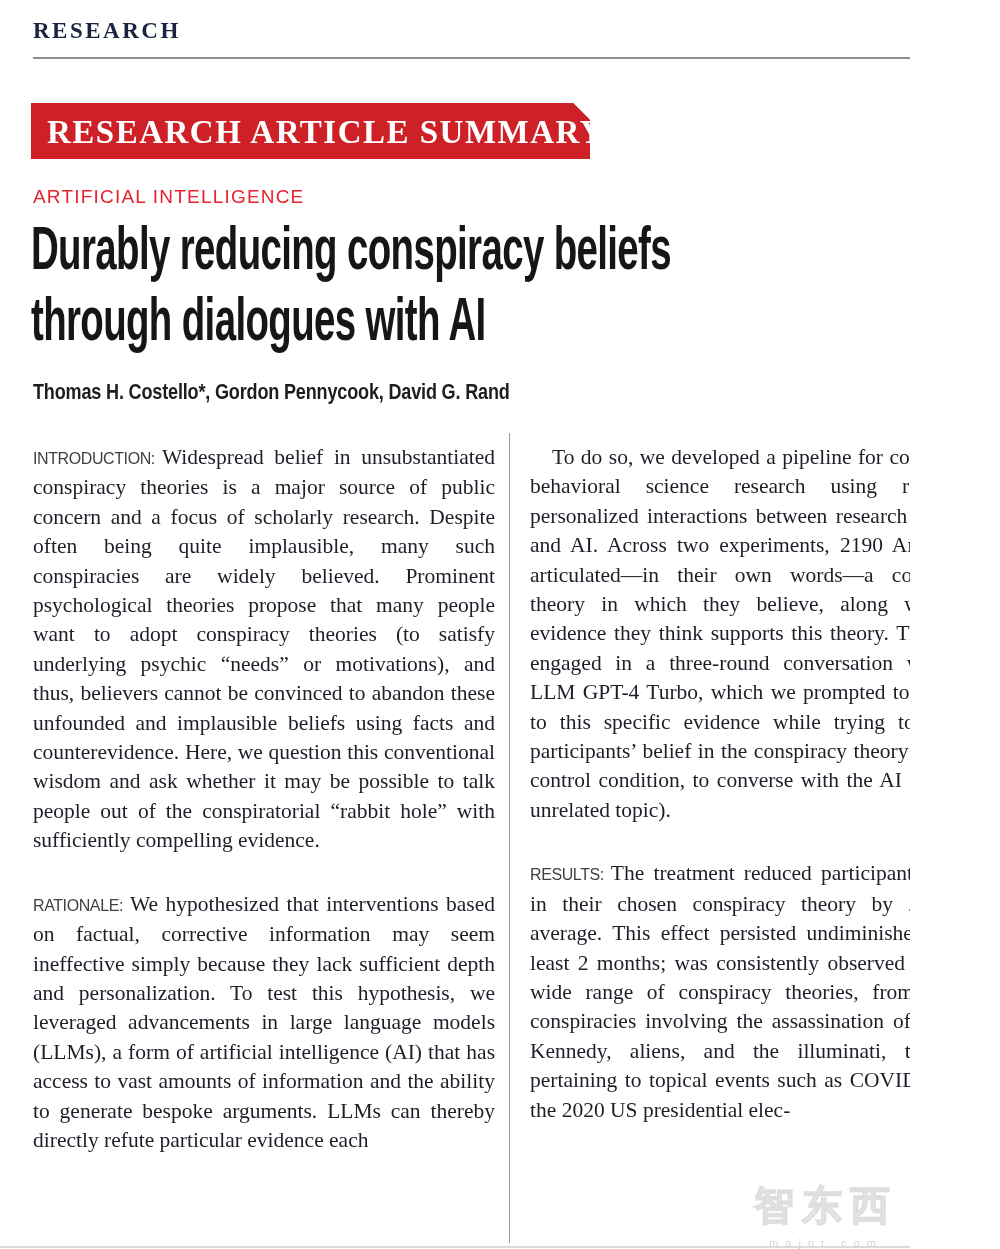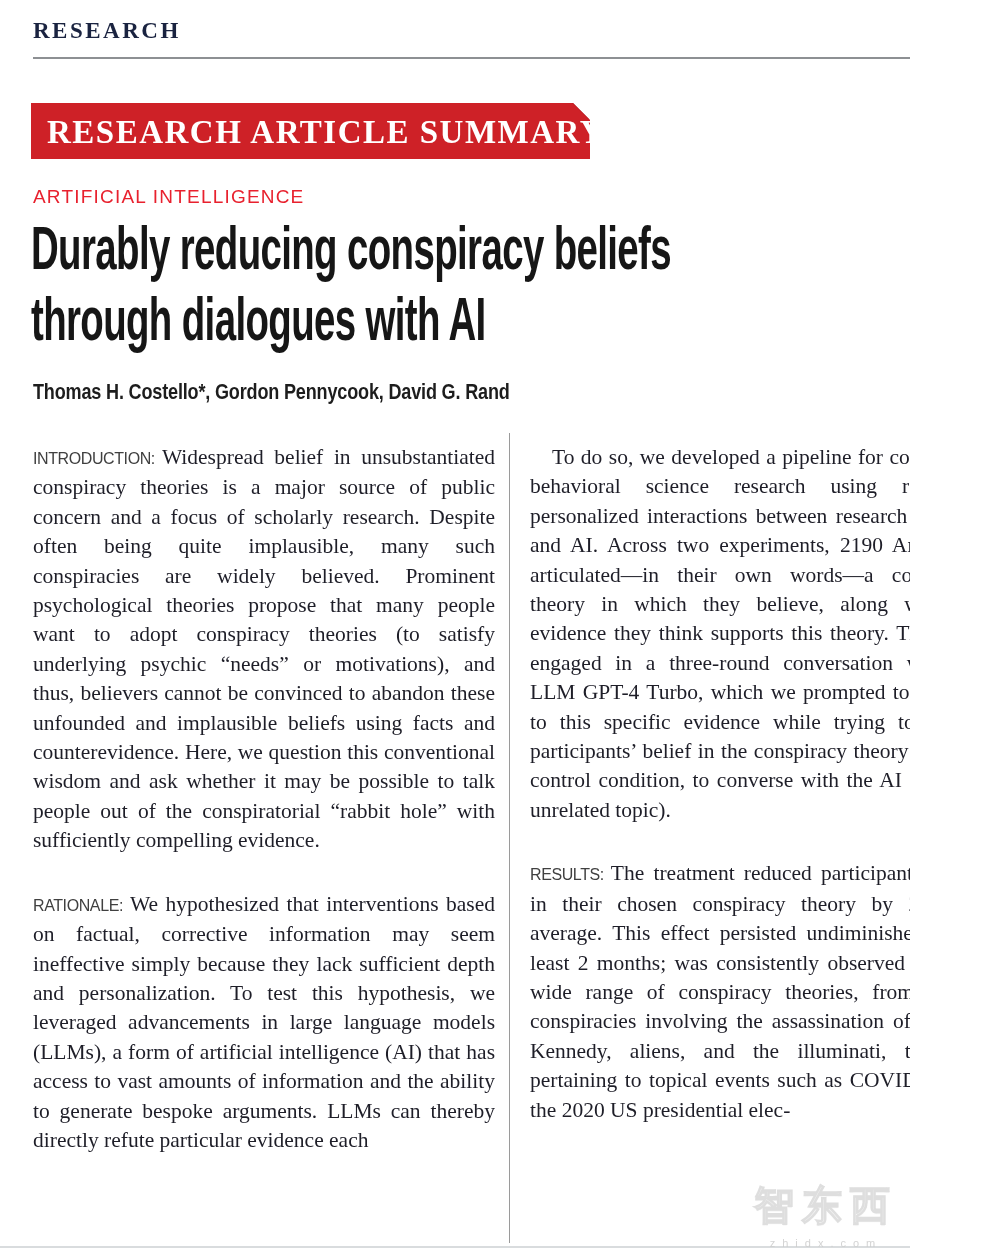--- a/index.html
+++ b/index.html
@@ -98,18 +98,18 @@
     <div class="col col-right">
       <p class="body-p indented">To do so, we developed a pipeline for conducting behavioral science research using real-time, personalized interactions between research subjects and AI. Across two experiments, 2190 Americans articulated—in their own words—a conspiracy theory in which they believe, along with the evidence they think supports this theory. They then engaged in a three-round conversation with the LLM GPT-4 Turbo, which we prompted to respond to this specific evidence while trying to reduce participants’ belief in the conspiracy theory (or, as a control condition, to converse with the AI about an unrelated topic).</p>
       <p class="body-p">
         <span class="lead">RESULTS:</span><span>The treatment reduced participants’ belief in their chosen conspiracy theory by 20% on average. This effect persisted undiminished for at least 2 months; was consistently observed across a wide range of conspiracy theories, from classic conspiracies involving the assassination of John F. Kennedy, aliens, and the illuminati, to those pertaining to topical events such as COVID-19 and the 2020 US presidential elec-</span>
       </p>
     </div>
   </div>
 
   <div class="watermark">
     <div class="wm-logo">智东西</div>
-    <div class="wm-site">zhidx.com</div>
+    <div class="wm-site">major.com</div>
   </div>
 
   <div class="bottom-rule"></div>
 
 </div>
 
 </body></html>

